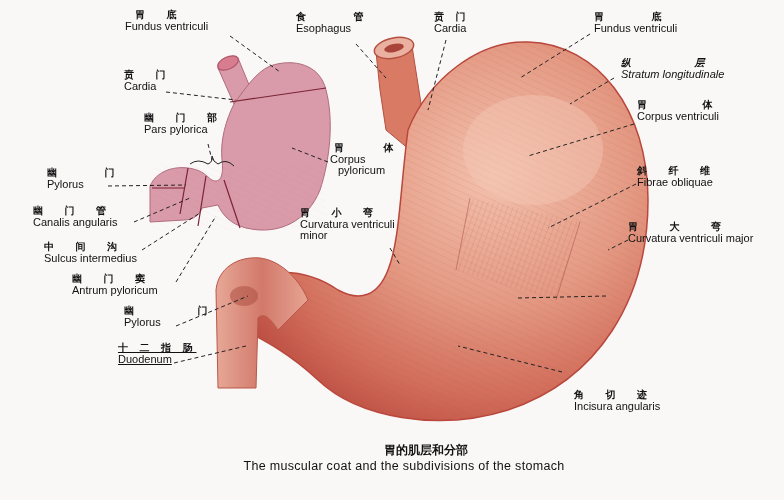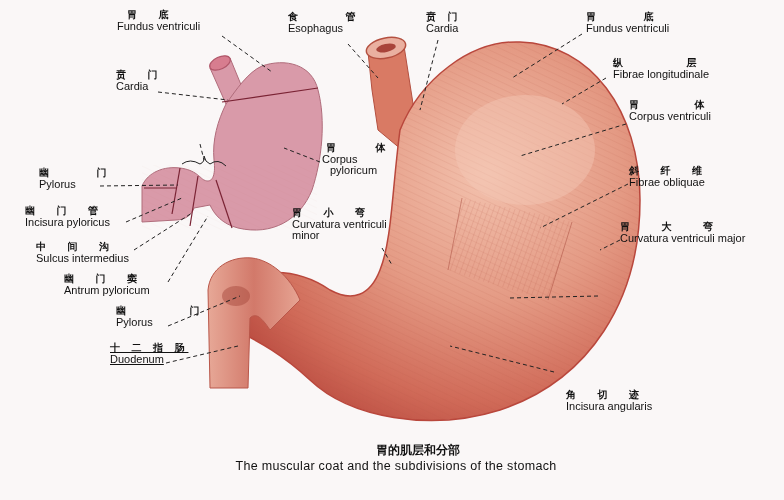--- a/index.html
+++ b/index.html
@@ -2,21 +2,21 @@
 <html><head>
   <meta charset="utf-8">
   <style>
     html, body { margin: 0; padding: 0; }
     body {
       width: 784px; height: 500px; overflow: hidden;
       background: #faf7f7;
       font-family: "Liberation Sans", "DejaVu Sans", sans-serif;
       position: relative;
     }
-    #stage { position: absolute; left: 0; top: 0; width: 743px; height: 500px; }
+    #stage { position: absolute; left: 8px; top: 0; width: 743px; height: 500px; }
     svg.art { position: absolute; left: 0; top: 0; }
     .label { position: absolute; color: #111; line-height: 1.05; white-space: nowrap; }
     .label .zh { font-family: "DejaVu Sans", sans-serif; font-size: 10px; font-weight: bold; letter-spacing: 9px; display: block; }
     .label .en { font-size: 11px; display: block; }
     .caption { position: absolute; left: 0; width: 784px; text-align: center; color: #111; }
     .caption .zh { top: 442px; font-size: 12px; font-weight: bold; font-family: "DejaVu Sans", sans-serif; position: absolute; width: 100%; text-align: center; left: 26px; }
     .caption .en { top: 459px; font-size: 12.5px; position: absolute; width: 100%; text-align: center; letter-spacing: 0.3px; left: 4px; }
   </style>
 </head>
 <body>
@@ -104,27 +104,31 @@
   </svg>
 
   <div class="label" style="left:117px; top:10px;">
     <span class="zh" style="margin-left:10px">胃 底</span>
     <span class="en">Fundus ventriculi</span>
   </div>
   <div class="label" style="left:116px; top:70px;">
     <span class="zh">贲 门</span>
     <span class="en">Cardia</span>
   </div>
+  <div class="label" style="left:136px; top:113px;">
+    <span class="zh">幽 门 部</span>
+    <span class="en">Pars pylorica</span>
+  </div>
   <div class="label" style="left:39px; top:168px;">
     <span class="zh" style="letter-spacing:22px">幽 门</span>
     <span class="en">Pylorus</span>
   </div>
   <div class="label" style="left:25px; top:206px;">
     <span class="zh">幽 门 管</span>
-    <span class="en">Incisura pyloricus</span>
+    <span class="en">Canalis angularis</span>
   </div>
   <div class="label" style="left:36px; top:242px;">
     <span class="zh">中 间 沟</span>
     <span class="en">Sulcus intermedius</span>
   </div>
   <div class="label" style="left:64px; top:274px;">
     <span class="zh">幽 门 窦</span>
     <span class="en">Antrum pyloricum</span>
   </div>
   <div class="label" style="left:322px; top:143px;">
@@ -143,23 +147,23 @@
     <span class="en">Esophagus</span>
   </div>
   <div class="label" style="left:426px; top:12px;">
     <span class="zh" style="letter-spacing:4px">贲 门</span>
     <span class="en">Cardia</span>
   </div>
   <div class="label" style="left:586px; top:12px;">
     <span class="zh" style="letter-spacing:22px">胃 底</span>
     <span class="en">Fundus ventriculi</span>
   </div>
-  <div class="label" style="left:613px; top:58px;">
+  <div class="label" style="left:613px; top:58px;font-style:italic;">
     <span class="zh" style="letter-spacing:30px">纵 层</span>
-    <span class="en">Fibrae longitudinale</span>
+    <span class="en">Stratum longitudinale</span>
   </div>
   <div class="label" style="left:629px; top:100px;">
     <span class="zh" style="letter-spacing:26px">胃 体</span>
     <span class="en">Corpus ventriculi</span>
   </div>
   <div class="label" style="left:629px; top:166px;">
     <span class="zh">斜 纤 维</span>
     <span class="en">Fibrae obliquae</span>
   </div>
   <div class="label" style="left:620px; top:222px;">

